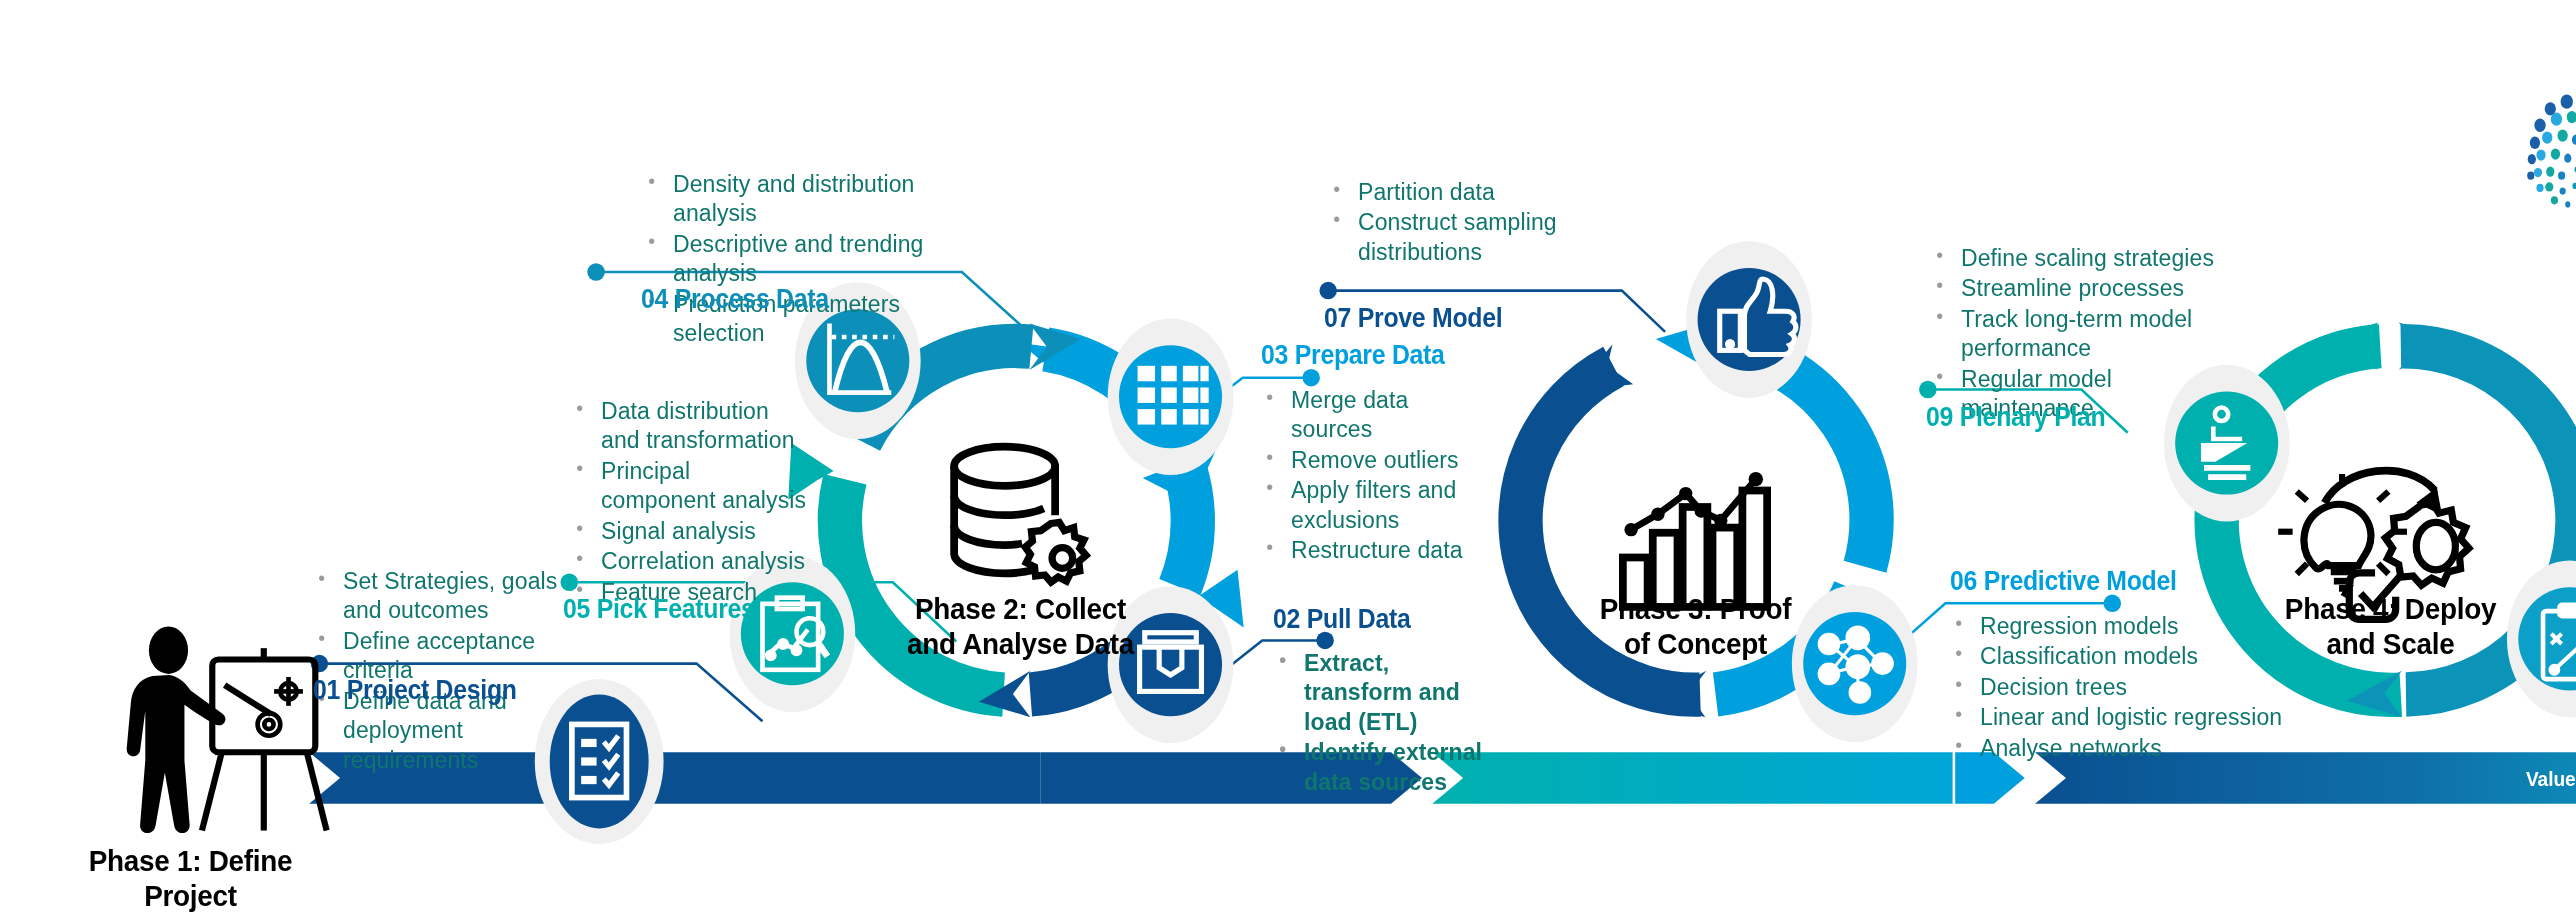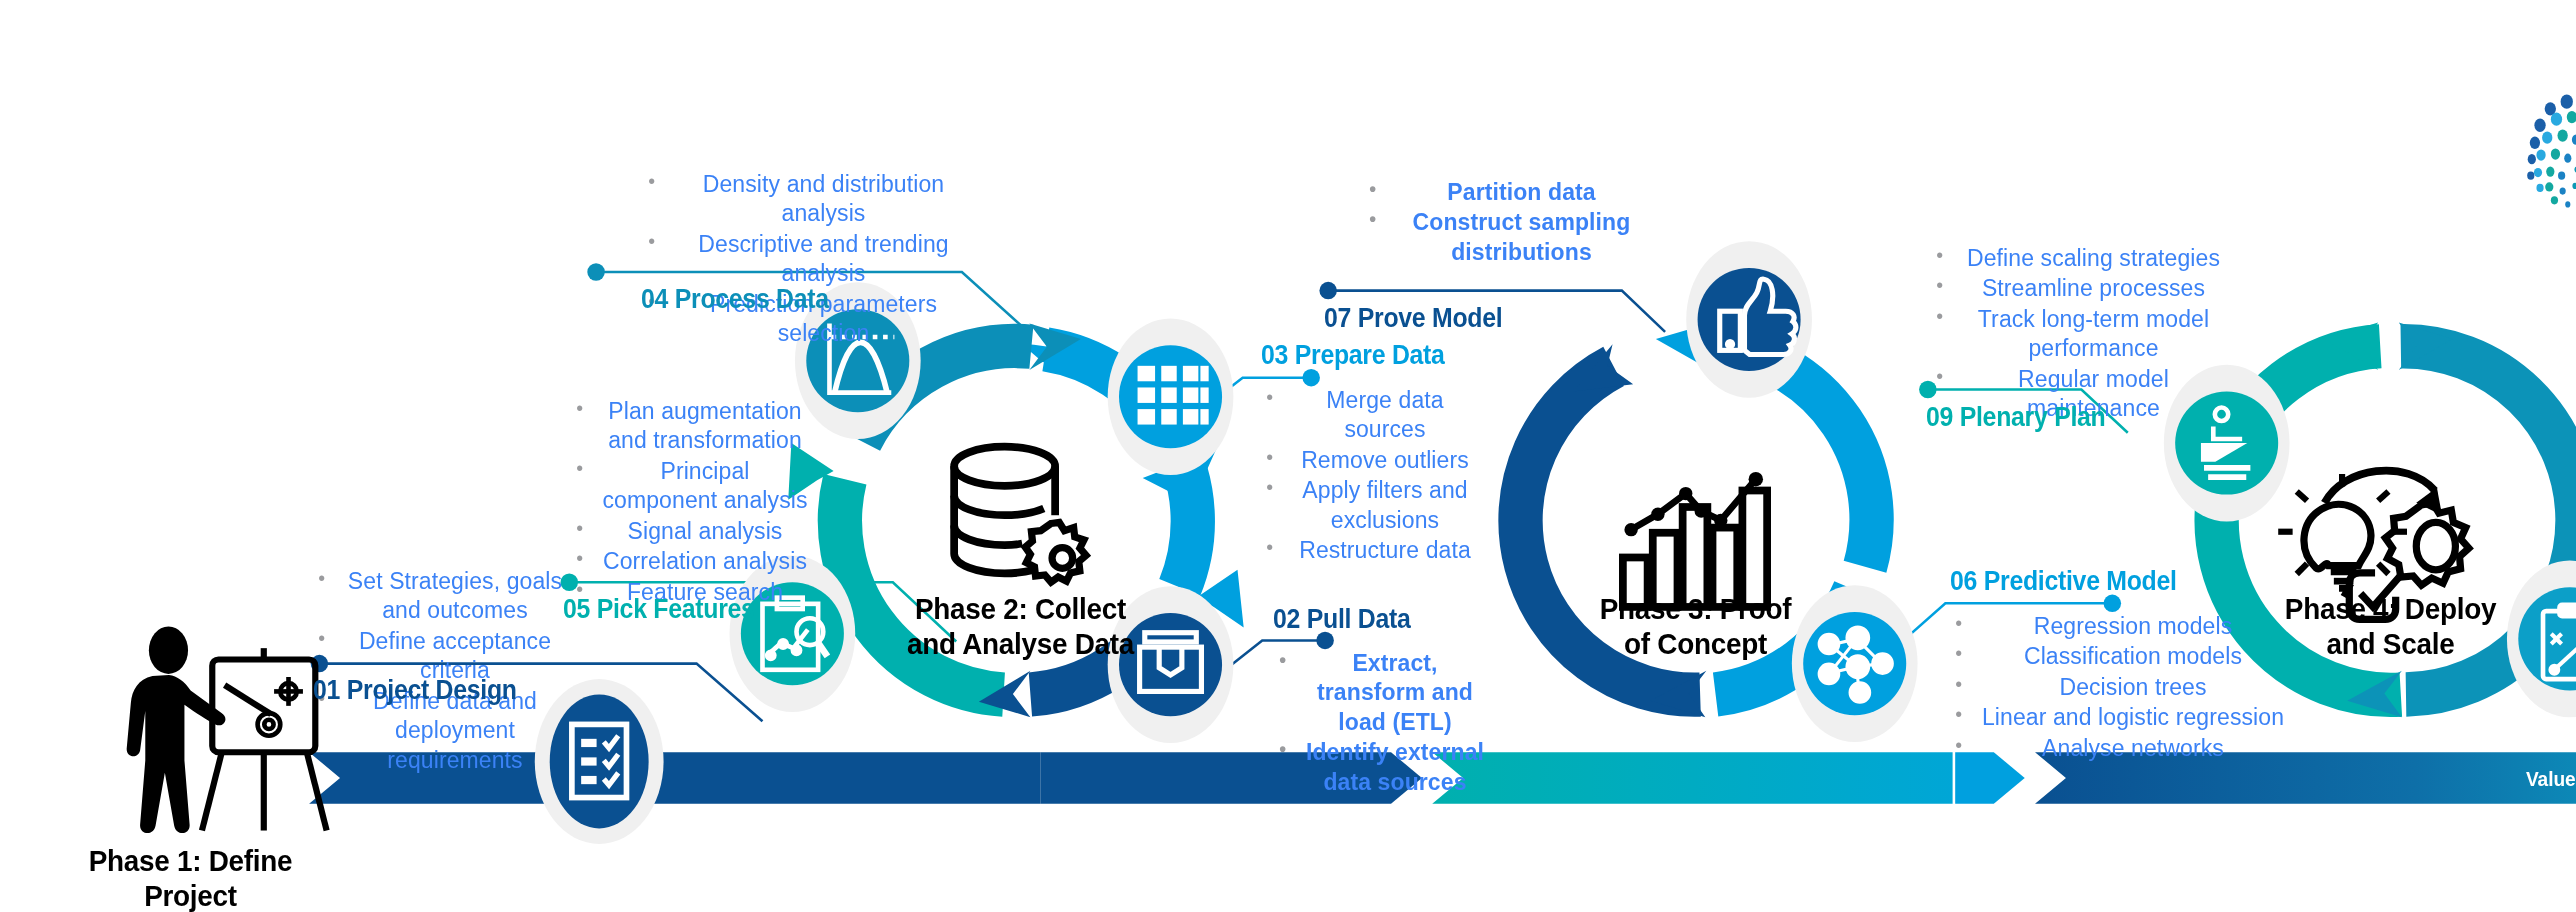--- a/index.html
+++ b/index.html
@@ -7,25 +7,24 @@
     width:3017px;height:913px;position:relative;overflow:hidden;
     font-family:"Liberation Sans", sans-serif;
     -webkit-font-smoothing:antialiased;
   }
   .canvas{position:absolute;left:0;top:0;width:3017px;height:913px;}
   svg.layer{position:absolute;left:0;top:0;width:3017px;height:913px;overflow:visible;}
 
   
   .bullets{
     position:absolute;
-    color:#3b82f6;
+    color:#0f766e;
     font-size:23px;
     line-height:1.28;
     letter-spacing:0.1px;
-    text-align:center;
   }
   .bullets ul{margin:0;padding:0;list-style:none;}
   .bullets li{
     position:relative;padding-left:34px;margin:0 0 1px 0;
   }
   .bullets li:before{
     content:"\2022";position:absolute;left:9.3px;top:-1px;font-size:19.6px;color:#9a9b9e;
   }
 
   .steplabel{
@@ -420,21 +419,21 @@
   <ul>
     <li>Density and distribution analysis</li>
     <li>Descriptive and trending analysis</li>
     <li>Prediction parameters selection</li>
   </ul>
 </div>
 <div class="steplabel" style="left:641px;top:284px;color:#0c8fb8;">04 Process Data</div>
 
 <div class="bullets" style="left:567px;top:397px;width:242px;">
   <ul>
-    <li>Plan augmentation and transformation</li>
+    <li>Data distribution and transformation</li>
     <li>Principal component analysis</li>
     <li>Signal analysis</li>
     <li>Correlation analysis</li>
     <li>Feature search</li>
   </ul>
 </div>
 <div class="steplabel" style="left:563px;top:594px;color:#00b0ae;">05 Pick Features</div>
 
 <div class="bullets" style="left:309px;top:567px;width:258px;">
   <ul>
@@ -456,21 +455,21 @@
 </div>
 
 <div class="steplabel" style="left:1273px;top:604px;color:#0a5091;">02 Pull Data</div>
 <div class="bullets" style="left:1270px;top:649px;width:216px;font-weight:bold;">
   <ul>
     <li>Extract, transform and load (ETL)</li>
     <li>Identify external data sources</li>
   </ul>
 </div>
 
-<div class="bullets" style="left:1360px;top:178px;width:289px;font-weight:bold;">
+<div class="bullets" style="left:1324px;top:178px;width:289px;">
   <ul>
     <li>Partition data</li>
     <li>Construct sampling distributions</li>
   </ul>
 </div>
 <div class="steplabel" style="left:1324px;top:303px;color:#0a5091;">07 Prove Model</div>
 
 <div class="bullets" style="left:1927px;top:244px;width:299px;">
   <ul>
     <li>Define scaling strategies</li>

